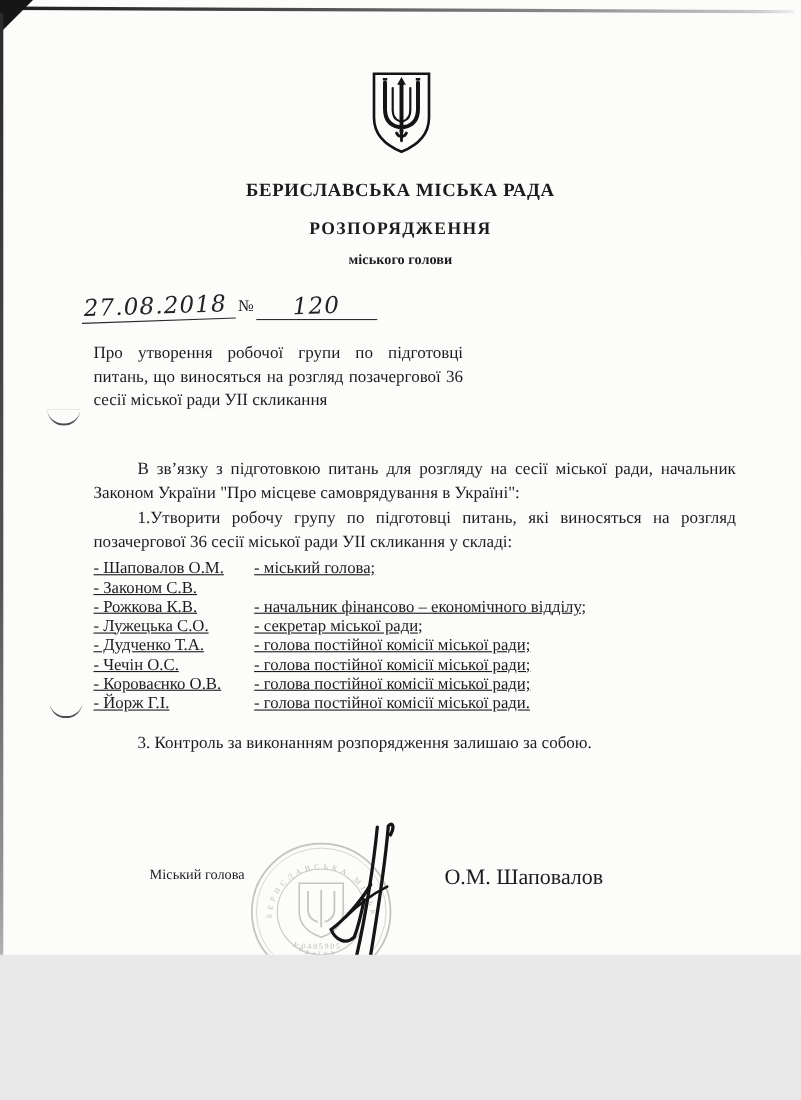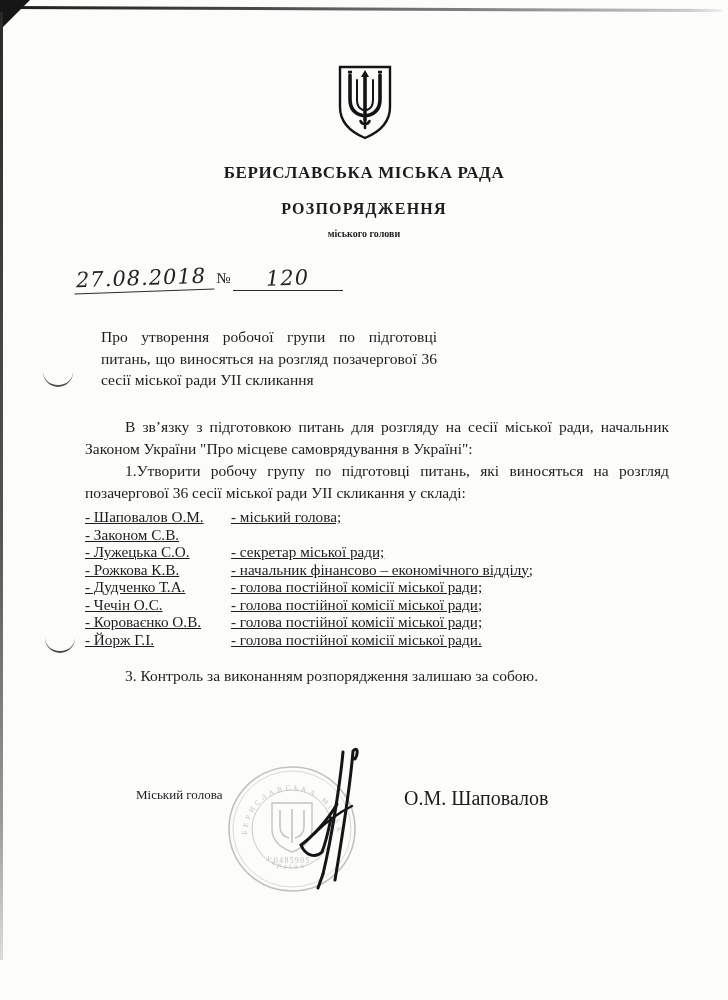--- a/index.html
+++ b/index.html
@@ -4,21 +4,21 @@
 <style>
   html,body{margin:0;padding:0;}
   body{
     width:728px;height:1000px;
     background:#e8e8e8;
     font-family:"Liberation Serif", serif;
     color:#1c1c1c;
     -webkit-font-smoothing:antialiased;
   }
   .page{
-    position:relative;width:728px;height:1000px;
+    position:relative;width:728px;height:868px;
     background:#fcfcfb;overflow:hidden;
   }
 
   
   .scan-top-edge{
     position:absolute;top:6px;left:6px;width:716px;height:3px;
     background:linear-gradient(to right,#1d1d1d,#4a4a4a 35%,#8a8a8a 70%,#c9c9c9 95%,#eee);
     transform:rotate(0.25deg);transform-origin:left center;border-radius:2px;
   }
   .scan-corner{
@@ -42,21 +42,21 @@
   .org-name{
     position:absolute;top:163px;left:0;width:728px;text-align:center;
     font-weight:bold;font-size:17px;letter-spacing:.6px;margin:0;
   }
   .doc-type{
     position:absolute;top:200px;left:0;width:728px;text-align:center;
     font-weight:bold;font-size:16px;letter-spacing:1.2px;margin:0;
   }
   .doc-subtype{
     position:absolute;top:228px;left:0;width:728px;text-align:center;
-    font-weight:bold;font-size:10px;margin:0;
+    font-weight:bold;font-size:13px;margin:0;
   }
 
   
   .date-line{position:absolute;left:74px;top:266px;white-space:nowrap;}
   .hw{
     font-family:"DejaVu Serif", serif;
     font-style:italic;font-size:21px;color:#222;
     letter-spacing:1px;
   }
   .hw-date{
@@ -66,21 +66,21 @@
   .num-sign{font-size:15px;margin-left:2px;position:relative;top:-2px;}
   .num-line{
     display:inline-block;width:110px;margin-left:2px;
     border-bottom:1.5px solid #2b2b2b;text-align:center;
   }
   .num-line .hw{display:inline-block;transform:rotate(-2deg);}
 
   
   .subject{
     position:absolute;left:85px;top:310px;width:336px;
-    font-size:15.5px;line-height:21.5px;text-align:justify;margin:16px;
+    font-size:15.5px;line-height:21.5px;text-align:justify;margin:0;
   }
 
   
   .main{
     position:absolute;left:85px;top:416px;width:584px;
     font-size:15.5px;line-height:22px;
   }
   .main p{margin:0;text-align:justify;}
   .main p.indent{text-indent:40px;}
   .members{margin:4px 0 0 0;padding:0;list-style:none;line-height:17.5px;font-size:15.2px;}
@@ -140,26 +140,26 @@
 
     <ul class="members">
       <li class="member-row">
         <span class="member-name">- Шаповалов О.М.</span>
         <span class="member-role">-  міський голова;</span>
       </li>
       <li class="member-row">
         <span class="member-name">- Законом С.В.</span>
       </li>
       <li class="member-row">
+        <span class="member-name">- Рожкова К.В.</span>
+        <span class="member-role">-  начальник фінансово – економічного відділу;</span>
+      </li>
+      <li class="member-row">
         <span class="member-name">- Лужецька С.О.</span>
         <span class="member-role">-  секретар міської ради;</span>
-      </li>
-      <li class="member-row">
-        <span class="member-name">- Рожкова К.В.</span>
-        <span class="member-role">-  начальник фінансово – економічного відділу;</span>
       </li>
       <li class="member-row">
         <span class="member-name">- Дудченко Т.А.</span>
         <span class="member-role">-  голова постійної комісії міської ради;</span>
       </li>
       <li class="member-row">
         <span class="member-name">- Чечін О.С.</span>
         <span class="member-role">-  голова постійної комісії міської ради;</span>
       </li>
       <li class="member-row">

